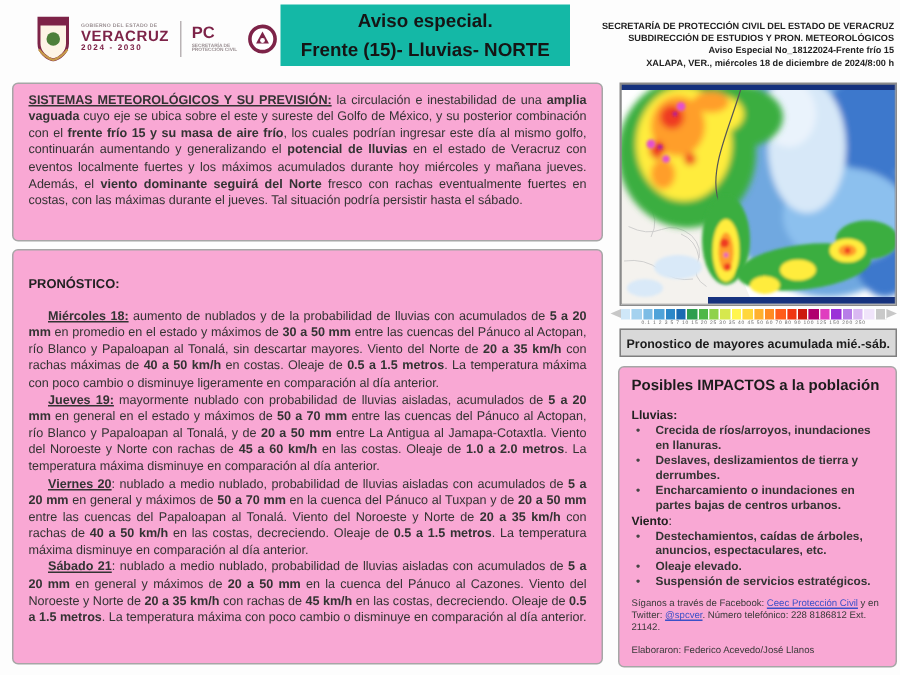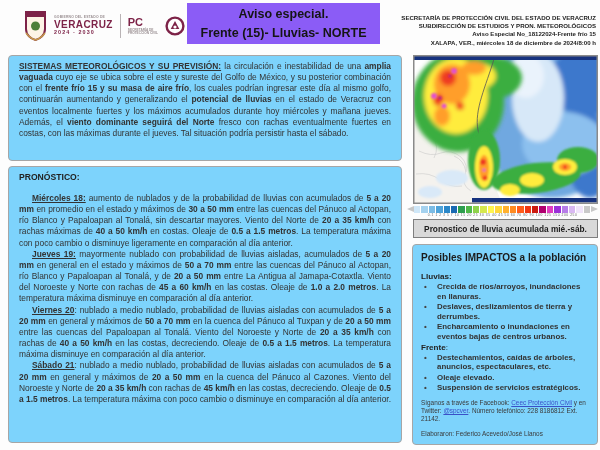--- a/index.html
+++ b/index.html
@@ -21,33 +21,33 @@
   .vdiv{width:1px;height:24px;background:#b9b3b5;}
   .pc-block{display:flex;flex-direction:column;line-height:1.1;}
   .pc-big{font-size:11px;font-weight:bold;color:#7d2348;}
   .pc-sub{font-size:3.2px;font-weight:bold;color:#9a8f92;}
   .circle-block{display:flex;align-items:center;gap:3px;}
   .circle-txt{display:flex;flex-direction:column;line-height:1.15;}
   .circle-top{font-size:3.2px;font-weight:bold;color:#9a8f92;}
   .circle-name{font-size:6.5px;font-weight:bold;color:#7d2348;letter-spacing:.3px;}
 
   .banner{
-    left:187px;top:3px;width:193px;height:41px;background:#8b5cf6;
+    left:187px;top:3px;width:193px;height:41px;background:#14b8a6;
     display:flex;flex-direction:column;align-items:center;justify-content:center;
     font-weight:bold;color:#151515;font-size:12.5px;line-height:1.5;text-align:center;
   }
   .hdr-right{
     left:330px;top:14px;width:266px;text-align:right;
     font-size:6.1px;font-weight:bold;line-height:8.2px;color:#222;
   }
 
   
-  .panel{border:1.5px solid #a6a6a6;border-radius:4px;background:#7dd3fc;box-sizing:border-box;}
+  .panel{border:1.5px solid #a6a6a6;border-radius:4px;background:#f9a8d4;box-sizing:border-box;}
   .sys-panel{left:8px;top:55px;width:394px;height:106px;padding:5px 10px;}
-  .fc-panel{left:8px;top:166px;width:394px;height:277px;padding:5px 10px;}
+  .fc-panel{left:8px;top:166px;width:394px;height:277px;padding:17px 10px;}
   .bodytext{font-size:8.4px;line-height:11.15px;text-align:justify;color:#333;}
   .fc-title{font-size:8.6px;font-weight:bold;margin:0 0 11px 0;color:#222;}
   .day-par{margin:0;text-indent:13px;}
 
   
   .mapbox{left:413px;top:55px;width:185px;height:149px;border:1px solid #8a8a8a;box-sizing:border-box;background:#fff;}
   .cbar-wrap{left:407px;top:206px;width:191px;}
   .cbar{display:flex;align-items:center;height:6.5px;}
   .cb-arrow{width:0;height:0;border-top:3.2px solid transparent;border-bottom:3.2px solid transparent;}
   .cb-arrow.left{border-right:7px solid #c7c7c7;}
@@ -237,32 +237,32 @@
         <div class="cbcell" style="background: rgb(217, 184, 242);"></div>
         <div class="cbcell" style="background: rgb(240, 228, 250);"></div>
         <div class="cbcell" style="background: rgb(201, 201, 201);"></div>
       </div>
     <div class="cb-arrow right"></div>
   </div>
   <div class="cb-labels">0.1 1 2 3 5 7 10 15 20 25 30 35 40 45 50 60 70 80 90 100 125 150 200 250</div>
 </div>
 
 <div class="abs caption">
-  <span>Pronostico de lluvia acumulada mié.-sáb.</span>
+  <span>Pronostico de mayores acumulada mié.-sáb.</span>
 </div>
 
 <div class="abs panel impacts">
   <p class="imp-title">Posibles IMPACTOS a la población</p>
   <p class="imp-label"><span class="b">Lluvias:</span></p>
   <ul class="imp-list">
     <li>Crecida de ríos/arroyos, inundaciones en llanuras.</li>
     <li>Deslaves, deslizamientos de tierra y derrumbes.</li>
-    <li>Encharcamiento o inundaciones en eventos bajas de centros urbanos.</li>
+    <li>Encharcamiento o inundaciones en partes bajas de centros urbanos.</li>
   </ul>
-  <p class="imp-label"><span class="b">Frente</span><span>:</span></p>
+  <p class="imp-label"><span class="b">Viento</span><span>:</span></p>
   <ul class="imp-list">
     <li>Destechamientos, caídas de árboles, anuncios, espectaculares, etc.</li>
     <li>Oleaje elevado.</li>
     <li>Suspensión de servicios estratégicos.</li>
   </ul>
   <p class="foot"><span>Síganos a través de Facebook: </span><span class="link">Ceec Protección Civil</span><span> y en Twitter: </span><span class="link">@spcver</span><span>. Número telefónico: 228 8186812 Ext. 21142.</span></p>
   <p class="credits">Elaboraron: Federico Acevedo/José Llanos</p>
 </div>
 
 </body></html>

